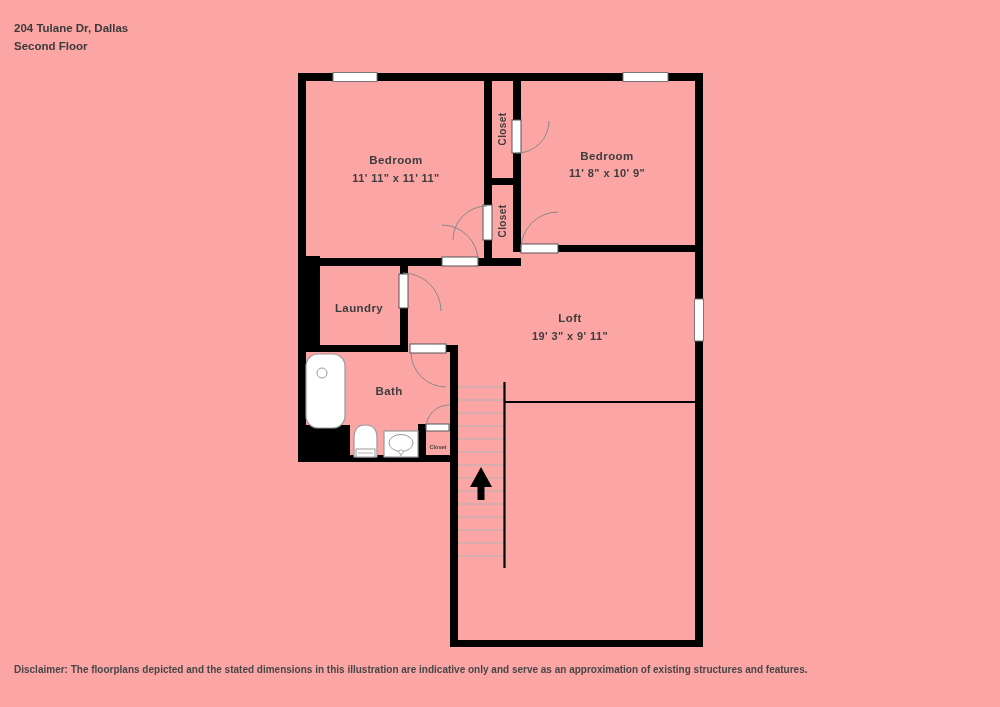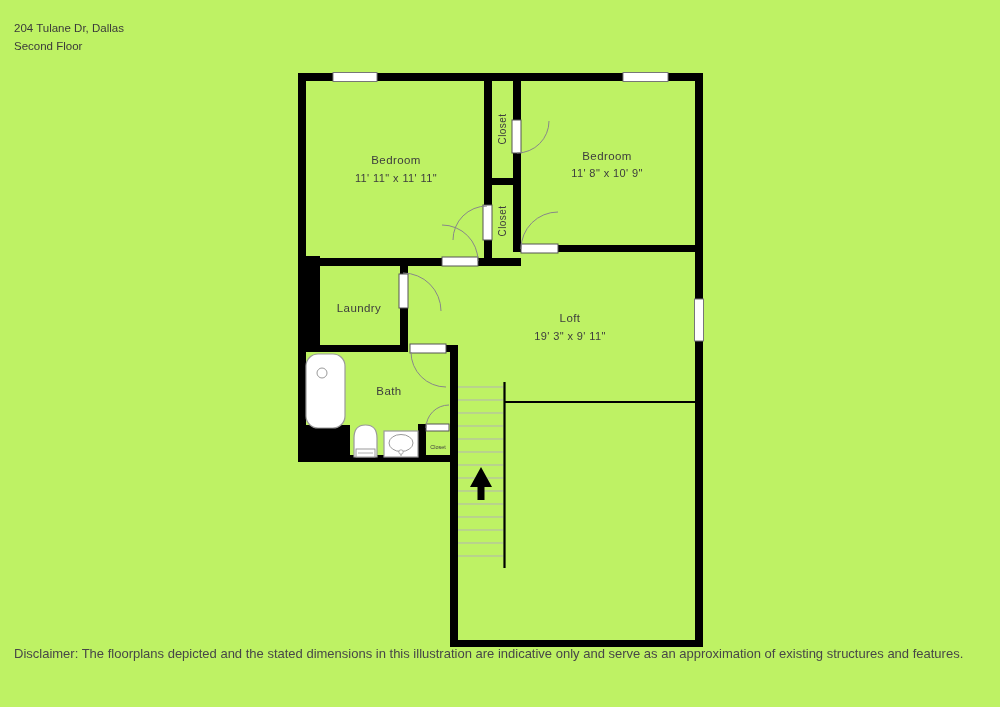--- a/index.html
+++ b/index.html
@@ -1,19 +1,19 @@
 <!DOCTYPE html>
 <html><head>
 <meta charset="utf-8">
 <style>
   html,body{margin:0;padding:0;background:#fff;}
-  #page{position:relative;width:1000px;height:707px;background:#bef264;overflow:hidden;
-        font-family:"Liberation Sans","DejaVu Sans",sans-serif;}
+  #page{position:relative;width:1000px;height:707px;background:#fca5a5;overflow:hidden;
+        font-family:"Liberation Sans","DejaVu Sans",sans-serif;font-weight:bold;}
   #header{position:absolute;left:14px;top:19px;font-size:11.5px;line-height:18px;color:#3a3a3a;}
-  #footer{position:absolute;left:14px;top:645px;font-size:13px;line-height:18.5px;color:#474747;}
+  #footer{position:absolute;left:14px;top:661px;font-size:10px;line-height:18.5px;color:#474747;}
   svg text{fill:#3d3d3d;font-family:"Liberation Sans","DejaVu Sans",sans-serif;letter-spacing:0.4px;}
   .room-label{font-size:11.5px;}
   .room-dims{font-size:11px;}
   .closet-label{font-size:10px;}
   .tiny-label{font-size:5.5px;letter-spacing:0;}
   .wall{fill:#000;}
   .leaf{fill:#fff;stroke:#555;stroke-width:1;}
   .arc{fill:none;stroke:#888;stroke-width:1;}
   .win{fill:#fff;stroke:#777;stroke-width:1;}
   .fixture{fill:#fff;stroke:#9a9a9a;stroke-width:1.2;}

